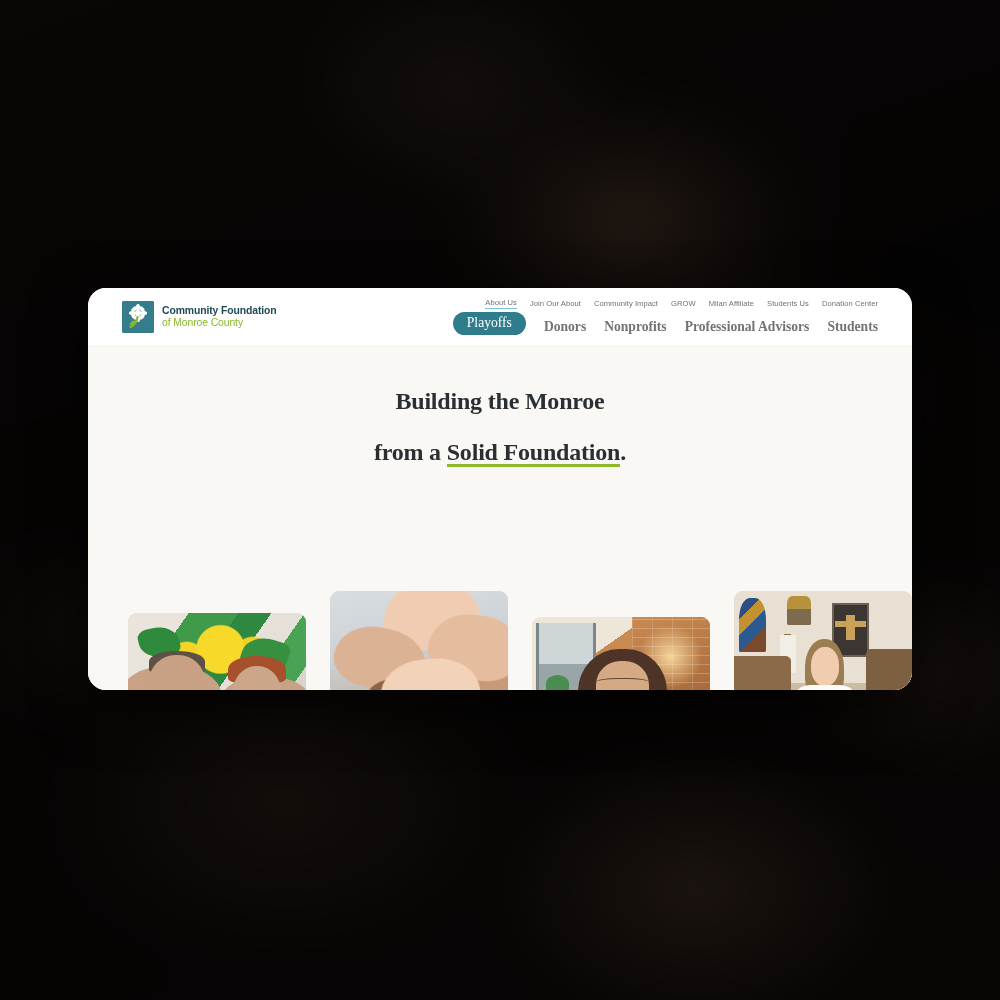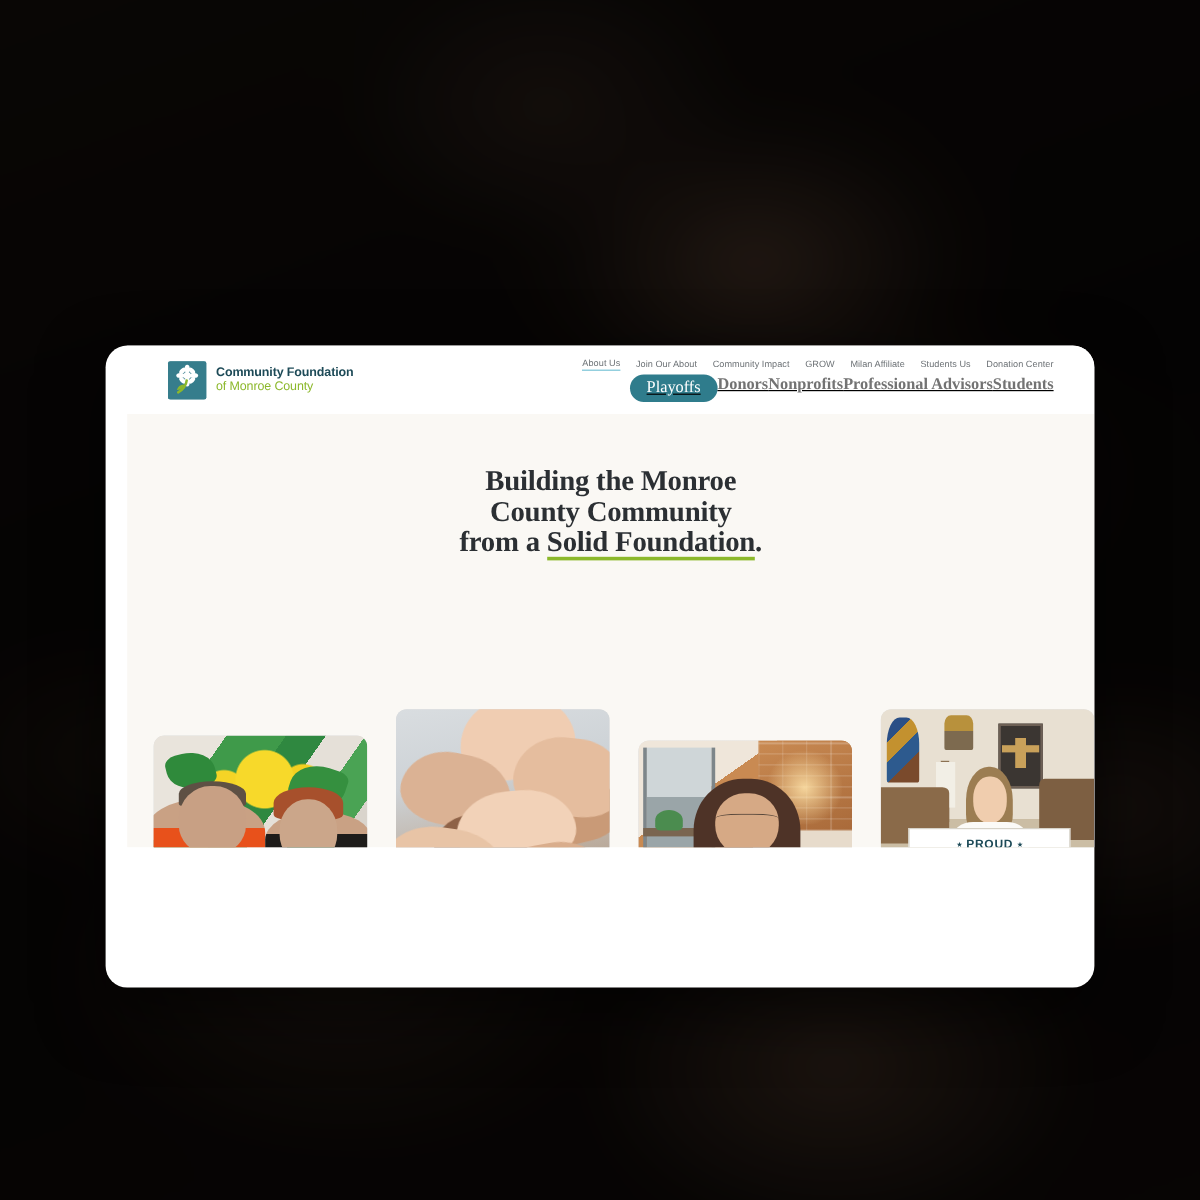--- a/index.html
+++ b/index.html
@@ -38,26 +38,25 @@
     inset: 0;
     background: rgba(0,0,0,0.55);
   }
 
   
   .window {
     position: absolute;
     left: 88px;
     top: 288px;
     width: 824px;
-    height: 535px;
+    height: 402px;
     border-radius: 18px;
     overflow: hidden;
     background: #ffffff;
     box-shadow: 0 18px 54px rgba(0,0,0,0.55);
-    padding-left: 18px;
   }
 
   
   .site-header {
     height: 57px;
     background: #ffffff;
     display: flex;
     align-items: center;
     padding: 0 30px 0 34px;
     position: relative;
@@ -117,22 +116,22 @@
     letter-spacing: 0.05px;
     cursor: pointer;
   }
   .utility-link.is-active {
     border-bottom: 1px solid #79c4d6;
     padding-bottom: 1px;
   }
 
   .main-nav {
     display: flex;
-    align-items: flex-start;
-    text-decoration: underline;
+    align-items: flex-end;
+    gap: 18px;
   }
   .main-link {
     font-family: "Liberation Serif", serif;
     font-size: 13.6px;
     font-weight: bold;
     color: #737373;
     white-space: nowrap;
     cursor: pointer;
   }
   .main-link.pill {
@@ -490,21 +489,21 @@
         <span class="main-link">Professional Advisors</span>
         <span class="main-link">Students</span>
       </div>
     </div>
   </div>
 
   <div class="site-body">
 
     <h1 class="hero-heading">
       <span>Building the Monroe</span><br>
-      <span>County Community</span><br>
+      <br>
       <span>from a </span><span class="underlined">Solid Foundation</span><span>.</span>
     </h1>
 
     <div class="cards">
 
       <div class="card c1">
         <div class="photo">
           <div class="p1-bg"></div>
           <div class="p1-leaf1"></div>
           <div class="p1-leaf2"></div>

